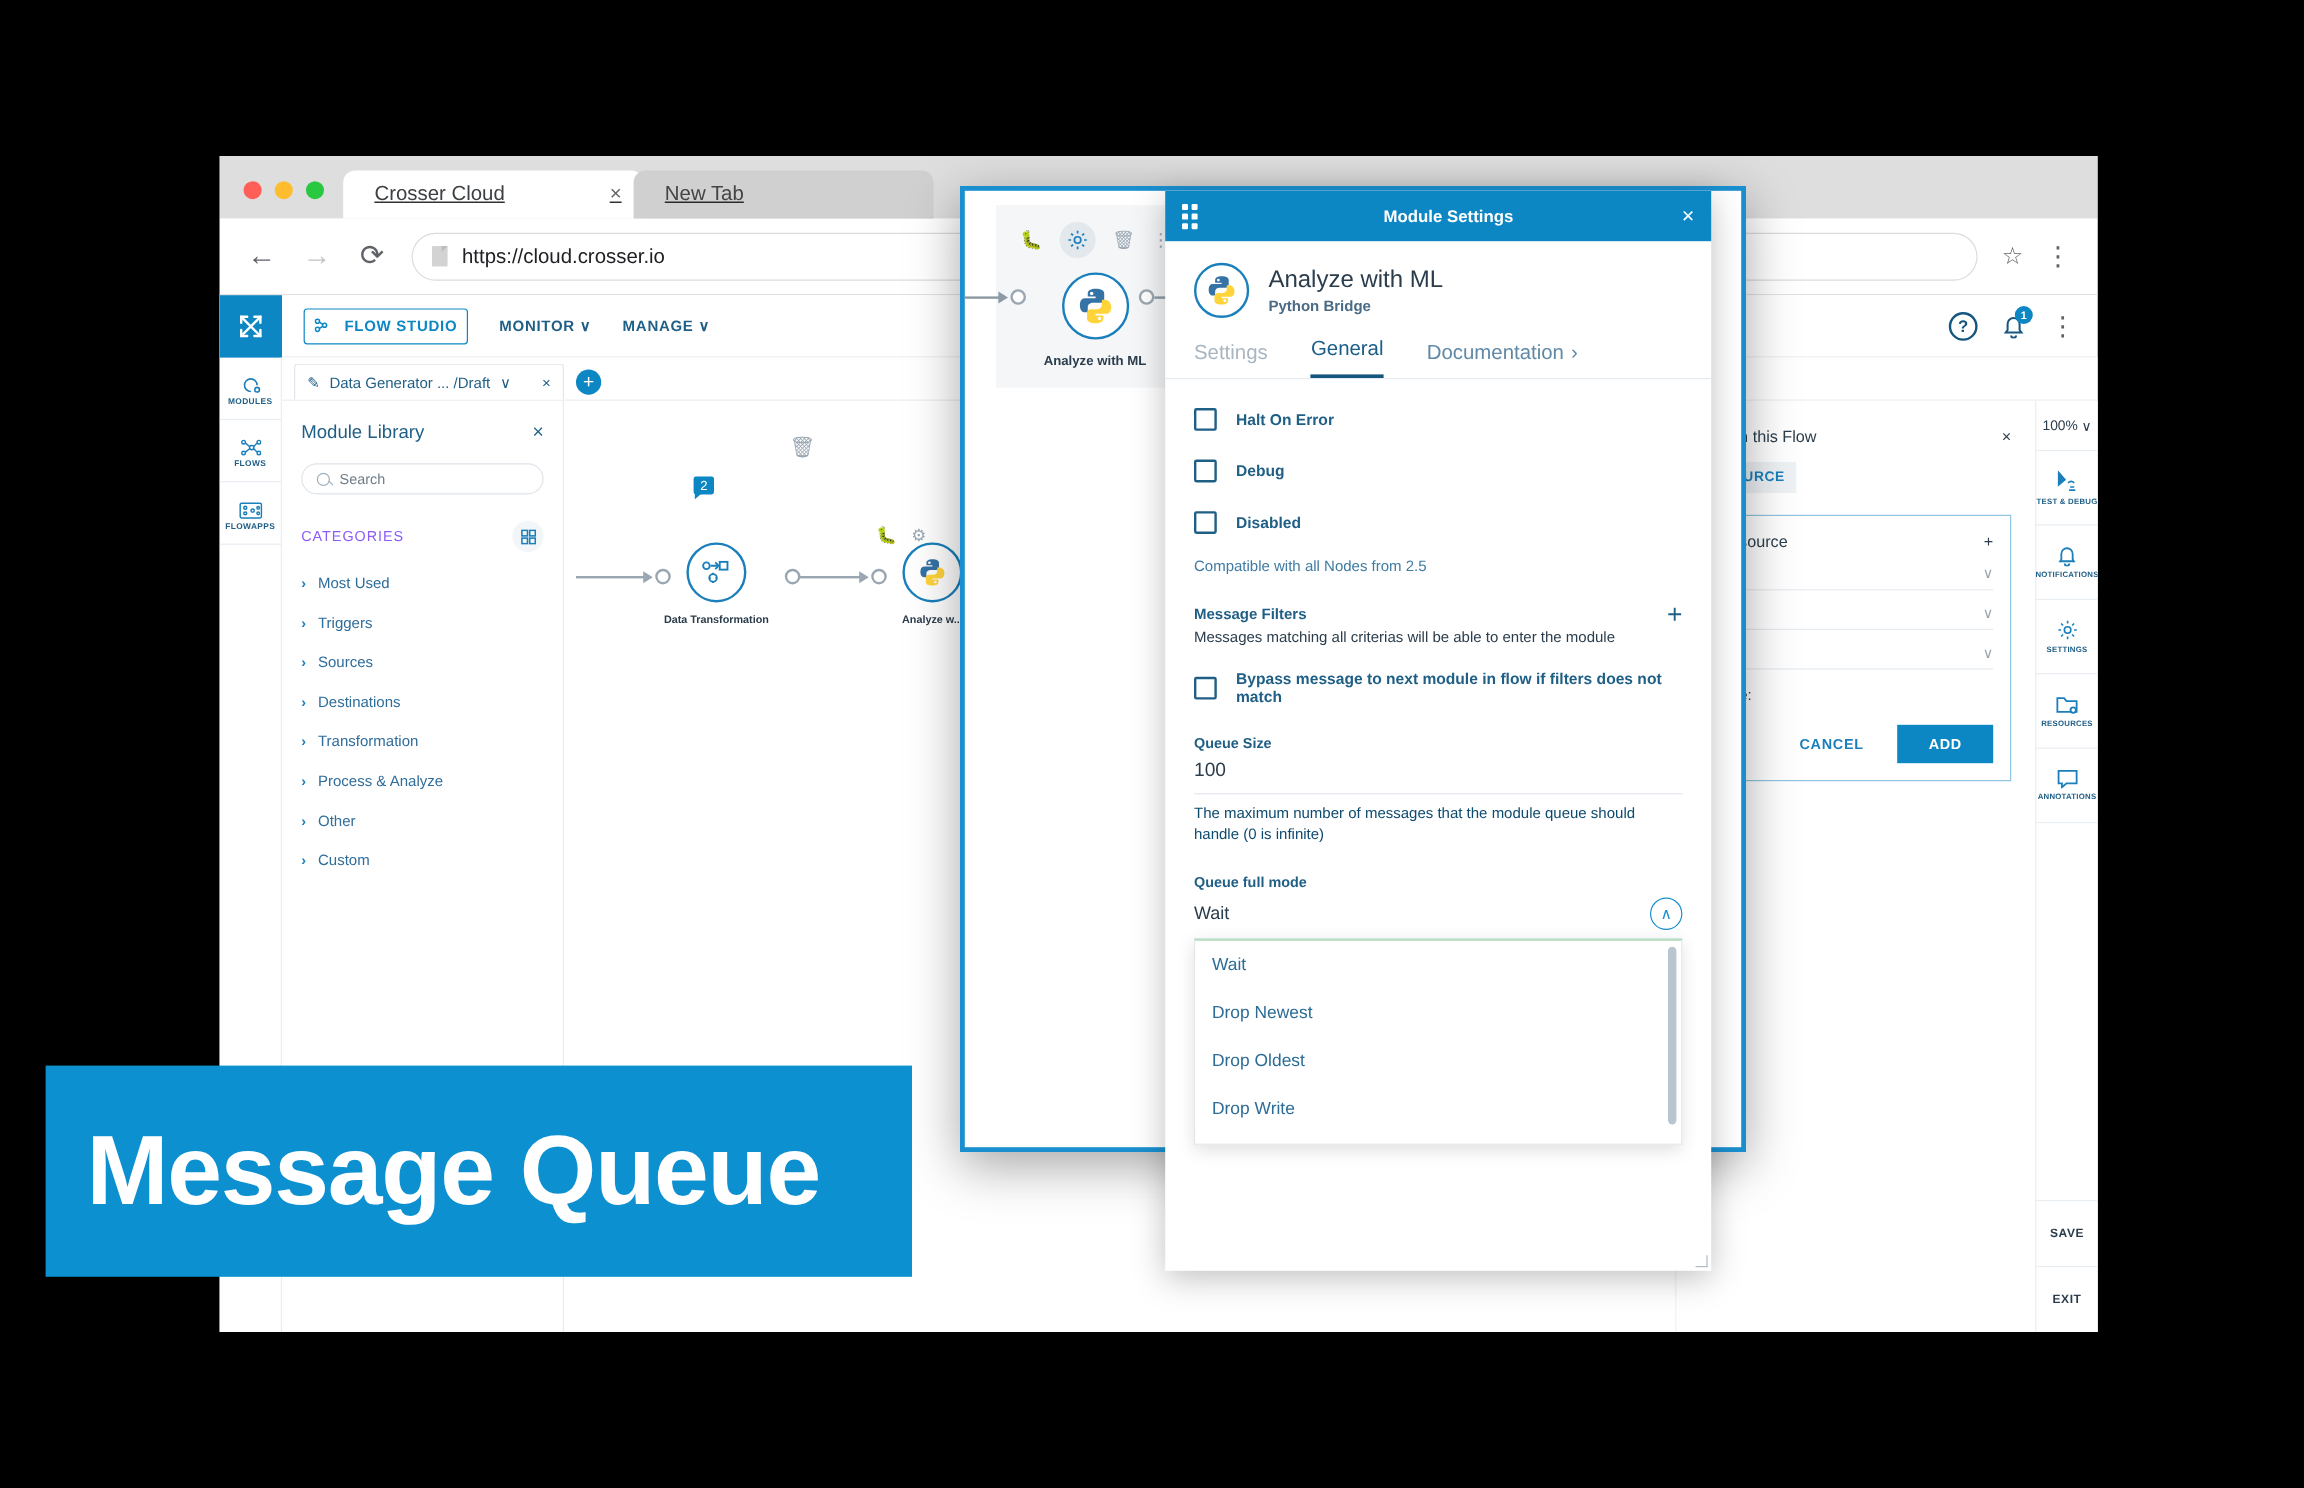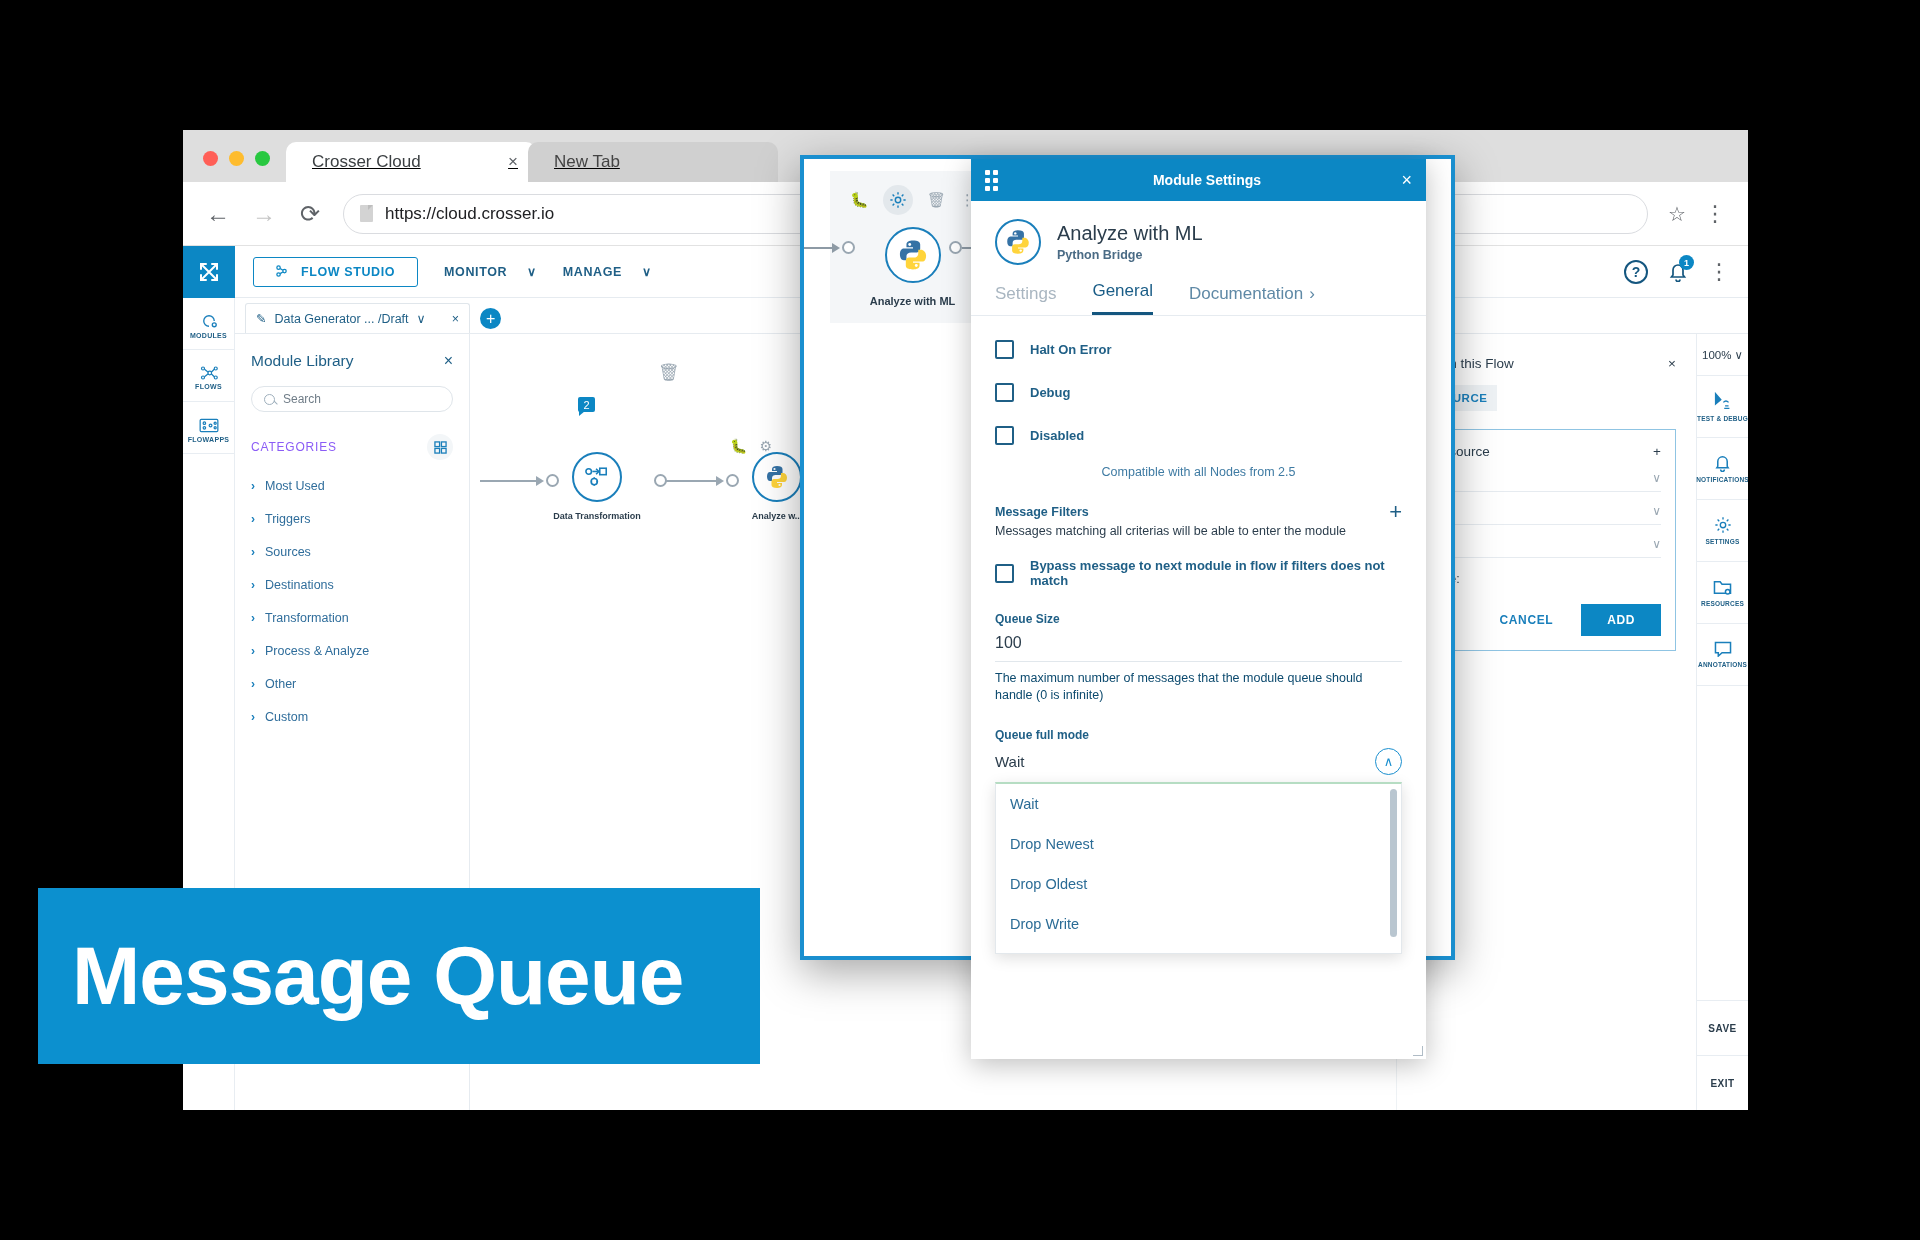--- a/index.html
+++ b/index.html
@@ -75,25 +75,25 @@
   .rail-item .lbl { font-size: 7px; font-weight: 700; letter-spacing: .3px; color: #1f5f86; }
   .rail-rest { flex: 1; border-right: 1px solid #e8edf2; }
 
   .app-main { flex: 1; display: flex; flex-direction: column; min-width: 0; }
   .topnav {
     height: 52px; border-bottom: 1px solid #e6ebf0; display: flex; align-items: center;
     padding: 0 18px; gap: 26px;
   }
   .flow-studio-btn {
     border: 1px solid #0c87c4; color: #0c87c4; border-radius: 3px;
-    padding: 7px 22px; font-size: 12.5px; font-weight: 700; letter-spacing: .6px;
+    padding: 7px 8px; font-size: 12.5px; font-weight: 700; letter-spacing: .6px;
     display: flex; align-items: center; gap: 8px;
   }
   .topnav-item { font-size: 12.5px; font-weight: 700; letter-spacing: .6px; color: #1f5f86;
-                 display: flex; align-items: center; gap: 20px; }
+                 display: flex; align-items: center; gap: 4px; }
   .topnav-spacer { flex: 1; }
   .topnav-icons { display: flex; align-items: center; gap: 20px; color: #14567f; }
   .circ-icon { width: 24px; height: 24px; border: 2px solid #14567f; border-radius: 50%;
                display: flex; align-items: center; justify-content: center; font-size: 14px; font-weight: 700; }
   .bell-wrap { position: relative; }
   .badge {
     position: absolute; top: -6px; right: -6px; background: #0c87c4; color: #fff;
     width: 15px; height: 15px; border-radius: 50%; font-size: 9px;
     display: flex; align-items: center; justify-content: center; font-weight: 700;
   }
@@ -226,21 +226,21 @@
 
   .tabs { display: flex; align-items: flex-end; padding: 4px 24px 0 24px; border-bottom: 1px solid #e6ebf0; gap: 36px; }
   .tabitem { padding-bottom: 11px; font-size: 17px; color: #a9b6c1; }
   .tabitem.active { color: #1a5d87; border-bottom: 3px solid #14567f; font-weight: 400; }
   .tabitem.link { color: #5f89a6; display:flex; align-items:center; gap:6px; }
 
   .modal-body { padding: 24px 24px 0 24px; }
   .chk-row { display: flex; align-items: center; gap: 16px; margin-bottom: 24px; }
   .chk { width: 19px; height: 19px; border: 2px solid #1f5f86; border-radius: 2px; flex: none; }
   .chk-lbl { font-size: 13px; font-weight: 700; color: #1f5f86; }
-  .note { font-size: 12.5px; color: #3f7ba3; margin-top: -4px; text-align: center; }
+  .note { font-size: 12.5px; color: #3f7ba3; margin-top: -4px; }
 
   .mf-head { display:flex; align-items:center; justify-content: space-between; margin-top: 26px; }
   .mf-title { font-size: 12.5px; font-weight: 700; color: #1f5f86; }
   .mf-plus { font-size: 22px; color: #1f5f86; line-height: .6; }
   .mf-sub { font-size: 12.5px; color: #2b3d4c; margin-top: 5px; }
 
   .field-label { font-size: 12px; font-weight: 700; color: #1f5f86; margin-top: 24px; }
   .field-value { font-size: 16px; color: #2b3d4c; padding: 8px 0 9px 0; border-bottom: 1px solid #e1e7ec; }
   .field-help { font-size: 12.5px; color: #0c4a6e; margin-top: 8px; line-height: 1.35; }
 

